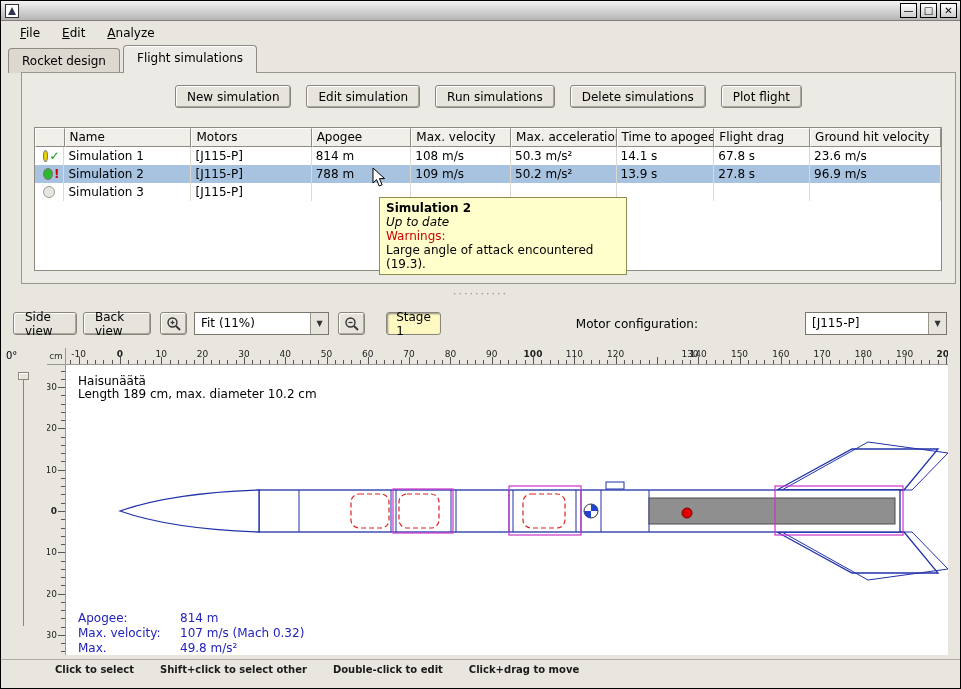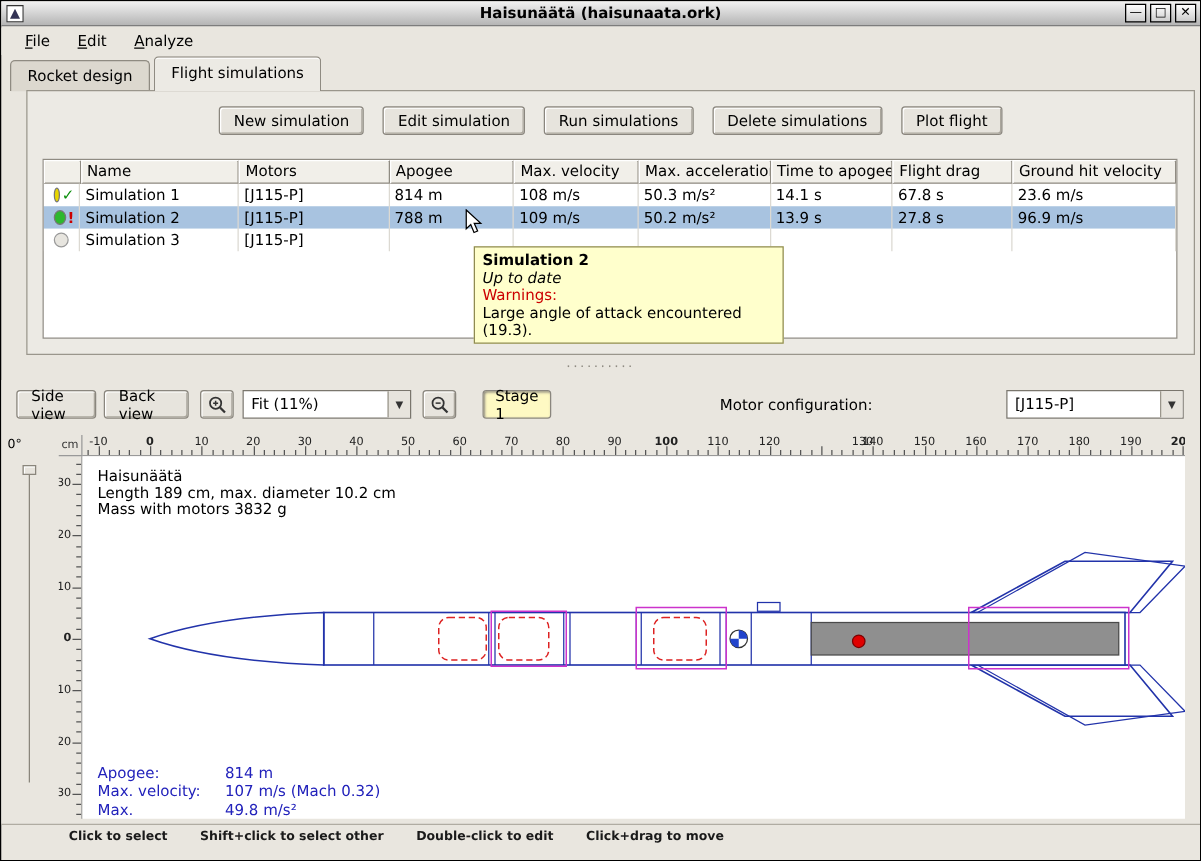--- a/index.html
+++ b/index.html
@@ -109,21 +109,20 @@
 </head>
 <body>
 
 <div class="window" style="--selection: #a8c3e0; --rocket-outline: #2233aa; --component-highlight: #cc33cc; --marker-red: #dd2222; --tooltip-bg: #ffffcc; --warning-text: #cc0000; --info-text-blue: #2222bb; --status-ok: #e8d600; --status-uptodate: #2eb82e;">
 
   <div class="titlebar">
     <svg class="app-icon" viewBox="0 0 14 14">
       <rect x="0.5" y="0.5" width="13" height="13" fill="#fff" stroke="#333"></rect>
       <path d="M3,11 L7,3 L11,11 Z" fill="#335"></path>
     </svg>
-    <span class="title">Haisunäätä (haisunaata.ork)</span>
     <span class="win-btns">
       <span class="wbtn">—</span>
       <span class="wbtn">□</span>
       <span class="wbtn">✕</span>
     </span>
   </div>
 
   <div class="menubar">
       <div class="menu-item"><u>F</u>ile</div>
       <div class="menu-item"><u>E</u>dit</div>
@@ -467,21 +466,20 @@
           <g transform="translate(525,146)">
             <circle r="7" fill="#ffffff" stroke="#333" stroke-width="1"></circle>
             <path class="cgfill" d="M0,0 L0,-7 A7,7 0 0,1 7,0 Z"></path>
             <path class="cgfill" d="M0,0 L0,7 A7,7 0 0,1 -7,0 Z"></path>
           </g>
         </svg>
 
         <div class="rocket-info">
           <div>Haisunäätä</div>
           <div>Length 189 cm, max. diameter 10.2 cm</div>
-          <div>Mass with motors 3832 g</div>
         </div>
 
 
         <div class="flight-info">
             <div class="firow">
               <span class="lab">Apogee:</span>
               <span class="val">814 m</span>
             </div>
             <div class="firow">
               <span class="lab">Max. velocity:</span>

